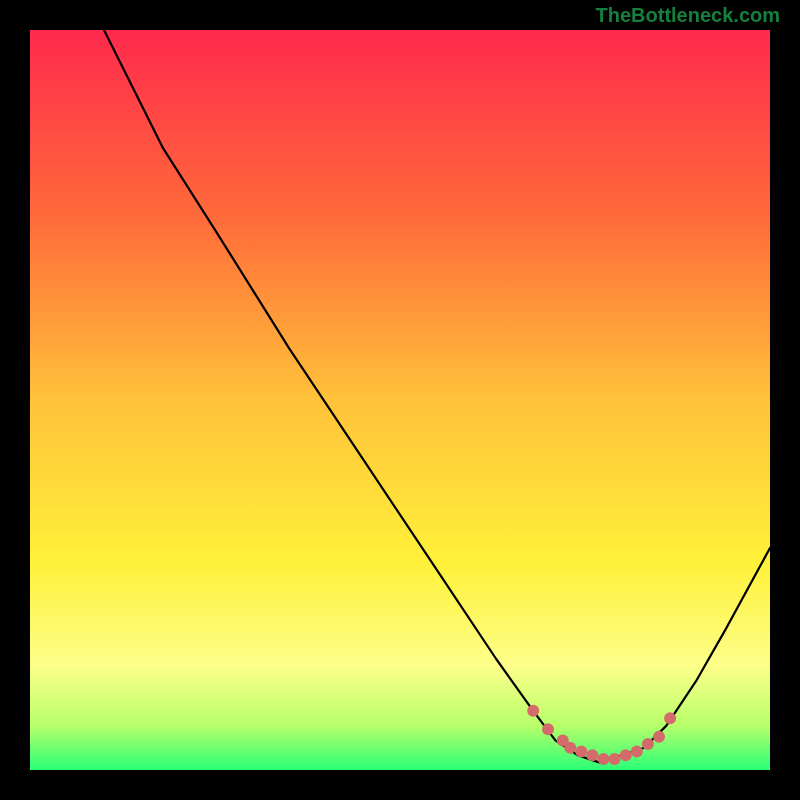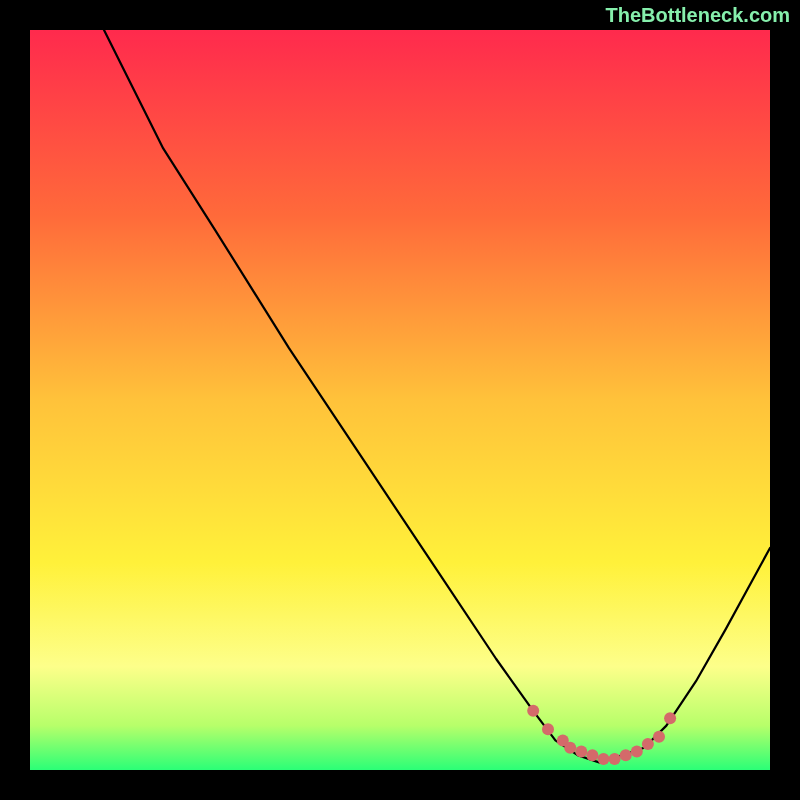--- a/index.html
+++ b/index.html
@@ -12,22 +12,22 @@
 }
 .container {
   width: 800px;
   height: 800px;
   background: #000;
   position: relative;
 }
 .watermark {
   position: absolute;
   top: 4px;
-  right: 10px;
-  color: #86efac;
+  right: 20px;
+  color: #15803d;
   font-family: Arial, Helvetica, sans-serif;
   font-size: 20px;
   font-weight: bold;
   z-index: 10;
 }
 svg {
   display: block;
 }
 </style>
 </head>

